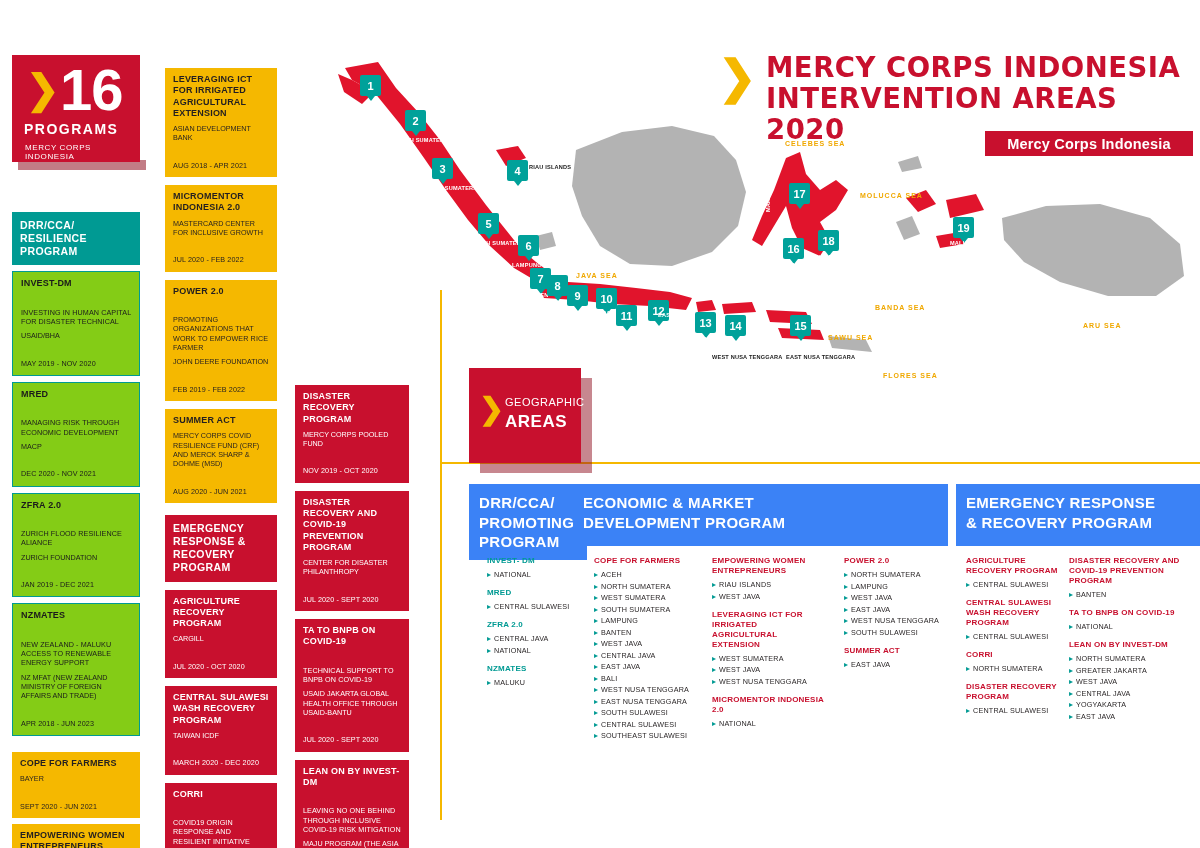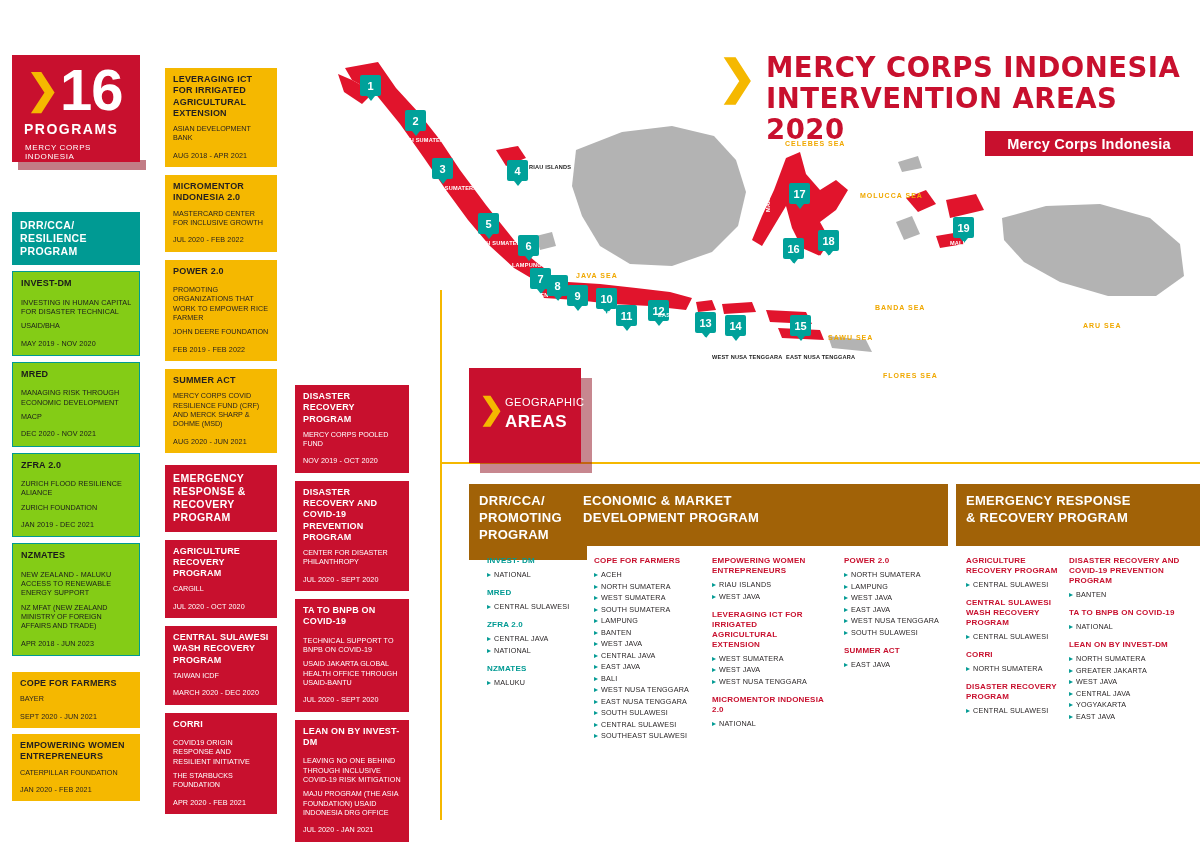--- a/index.html
+++ b/index.html
@@ -36,21 +36,21 @@
   .hdr{
     color:#fff;font-weight:bold;letter-spacing:.4px;
     padding:7px 8px;font-size:10.5px;line-height:1.25;
   }
   .hdr.teal{background:#009a93;}
   .hdr.yellow{background:#f5b800;color:#231f20;}
   .hdr.red{background:#c8102e;}
 
   .card{margin:0;}
   .card .title{font-weight:bold;font-size:9px;line-height:1.25;letter-spacing:.2px;}
-  .card .desc{font-size:7.2px;line-height:1.3;letter-spacing:.1px;margin-top:8px;}
+  .card .desc{font-size:7.2px;line-height:1.3;letter-spacing:.1px;margin-top:18px;}
   .card .meta{font-size:7.2px;line-height:1.3;margin-top:5px;}
 
   .cardbox{padding:6px 7px 7px 8px;}
   .cardbox.teal{border:1.4px solid #009a93;color:#1b1b1b;background:#84cc16;}
   .cardbox.yellow{background:#f5b800;color:#231f20;}
   .cardbox.red{background:#c8102e;color:#ffffff;}
 
   
   #col1{left:12px;top:212px;width:128px;}
   #col1 .spacer{height:6px;}
@@ -95,21 +95,21 @@
 
   
   #geo-shadow{left:480px;top:378px;width:112px;height:95px;background:#8f1020;opacity:.5;}
   #geo{left:469px;top:368px;width:112px;height:95px;background:#c8102e;color:#fff;}
   #geo .chev{position:absolute;left:10px;top:26px;font-size:30px;color:#f5b800;font-weight:bold;line-height:30px;}
   #geo .l1{position:absolute;left:36px;top:28px;font-size:11px;letter-spacing:.5px;}
   #geo .l2{position:absolute;left:36px;top:44px;font-size:17px;font-weight:bold;letter-spacing:.5px;}
 
   
   #legend{left:469px;top:484px;width:722px;}
-  .legbar{position:absolute;background:#a16207;color:#fff;font-weight:bold;font-size:13px;line-height:1.3;padding:9px 10px;letter-spacing:.3px;}
+  .legbar{position:absolute;background:#3b82f6;color:#fff;font-weight:bold;font-size:15px;line-height:1.3;padding:9px 10px;letter-spacing:.3px;}
   .legcol{position:absolute;font-size:7.6px;}
   .legcol .gtitle{font-weight:bold;color:#c8102e;font-size:8px;letter-spacing:.2px;margin-bottom:4px;line-height:1.25;}
   .legcol .gtitle.teal{color:#009a93;}
   .legitem{display:flex;align-items:flex-start;margin-bottom:2.5px;}
   .legitem .ar{color:#009a93;font-size:8px;line-height:9px;margin-right:3px;}
   .legitem .tx{font-size:7.2px;line-height:9px;letter-spacing:.2px;color:#231f20;}
   .grp{margin-bottom:9px;}
 
   
   #vline{left:440px;top:290px;width:2px;height:530px;background:#f5b800;}

